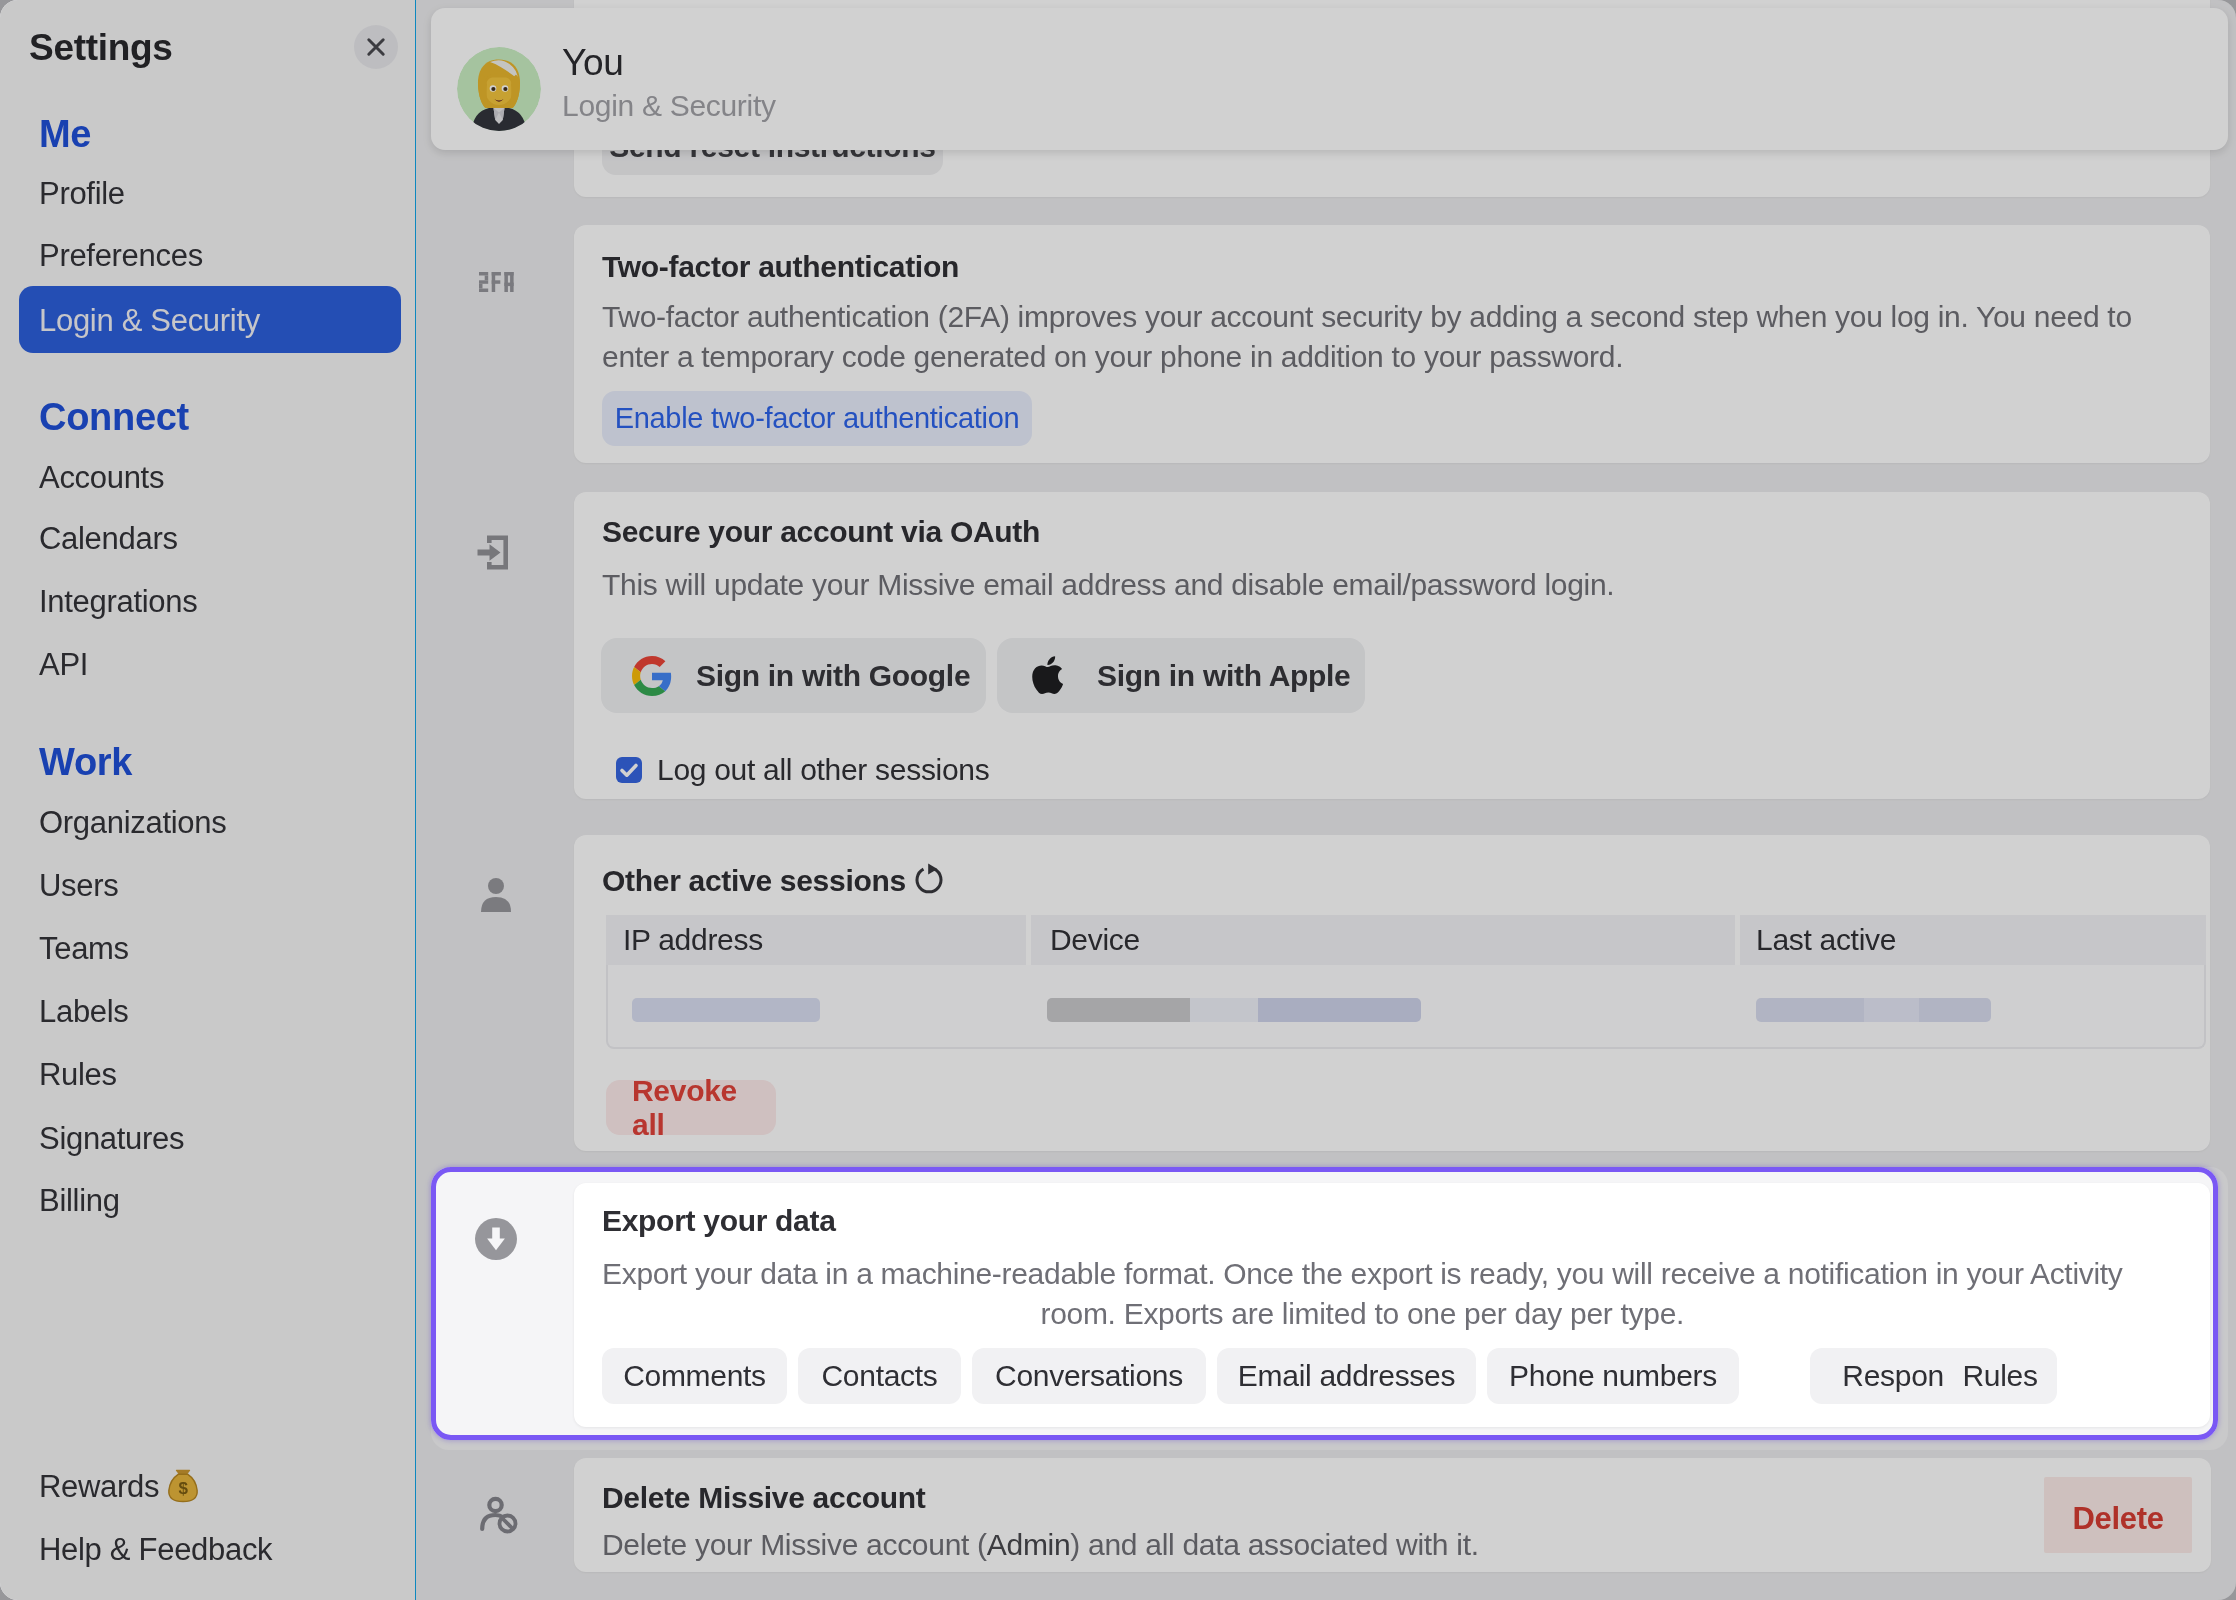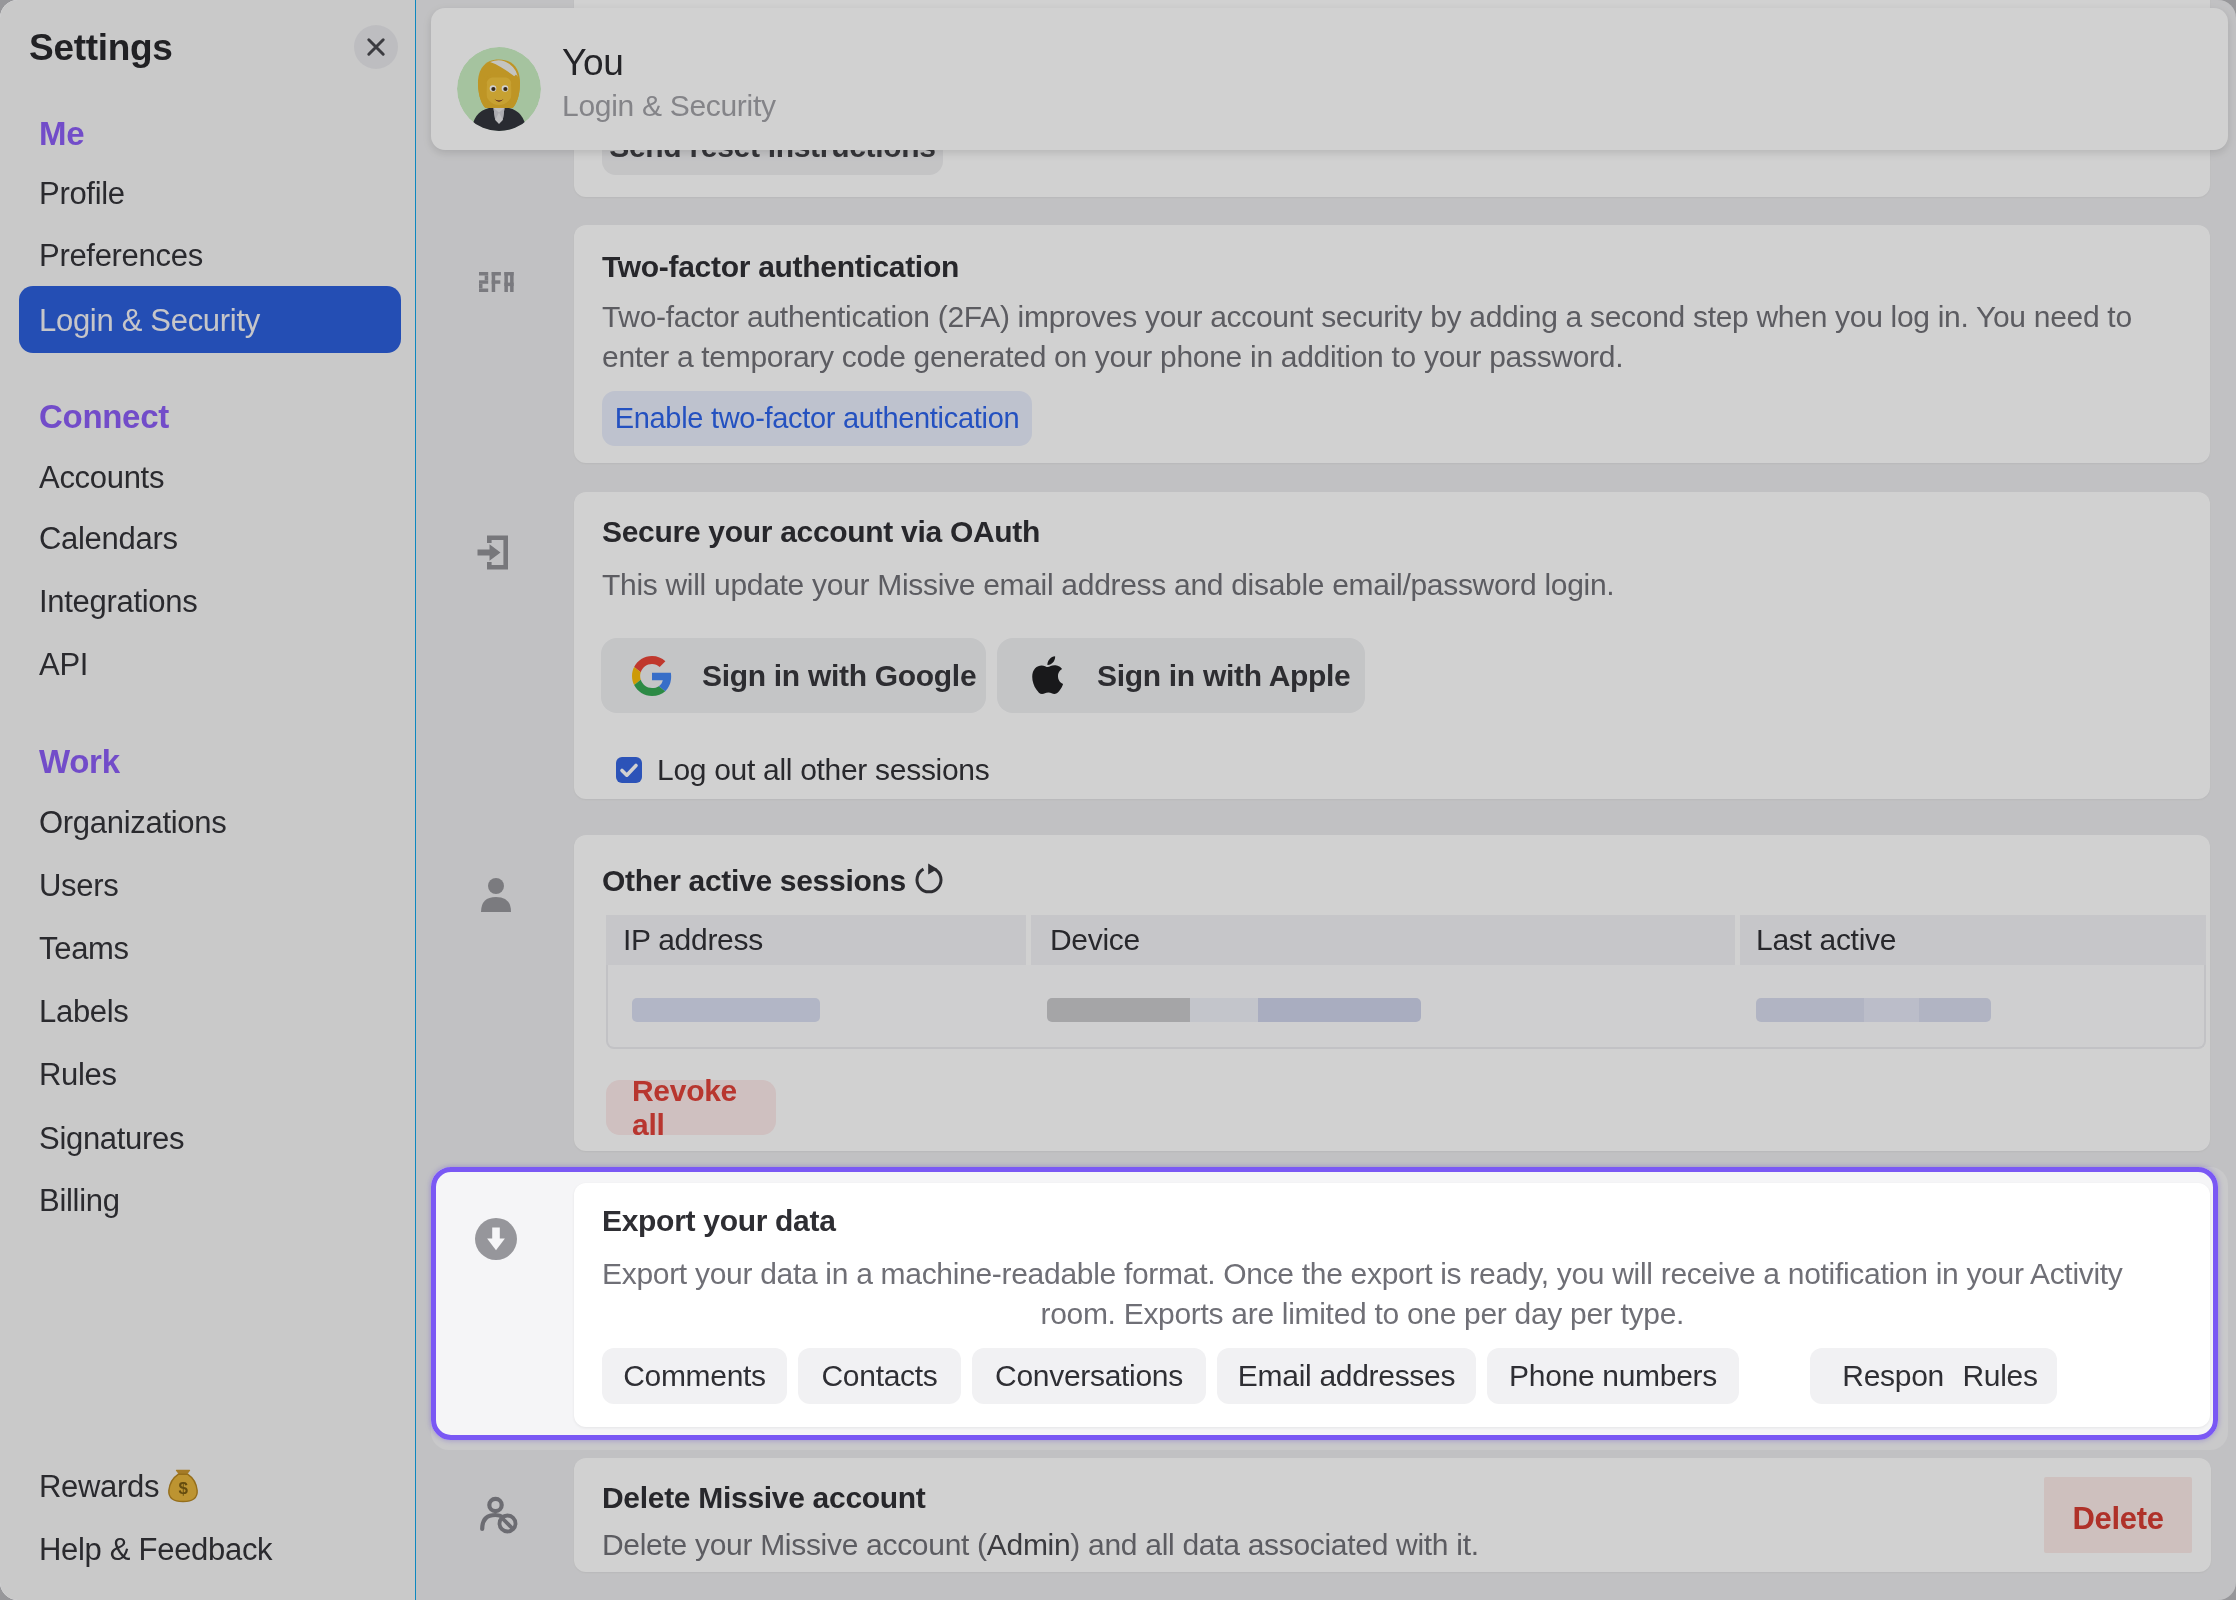--- a/index.html
+++ b/index.html
@@ -2,21 +2,21 @@
 <html><head>
 <meta charset="utf-8">
 <style>
   * { margin:0; padding:0; box-sizing:border-box; }
   html,body { width:2236px; height:1600px; overflow:hidden; }
   body { background:#97979a; font-family:"Liberation Sans", sans-serif; position:relative; letter-spacing:-0.3px; }
   .modal { position:absolute; left:0; top:0; width:2236px; height:1600px; border-radius:18px; overflow:hidden; background:#ececee; }
   .sidebar { position:absolute; left:0; top:0; width:416px; height:1600px; background:#f5f5f6; border-right:1px solid #0ea5e9; }
   .abs { position:absolute; }
   .navitem { position:absolute; left:39px; font-size:31px; color:#323237; line-height:36px; }
-  .navlabel { position:absolute; left:39px; font-size:33px; font-weight:700; color:#8b5cf6; line-height:34px; }
+  .navlabel { position:absolute; left:39px; font-size:38px; font-weight:700; color:#1d4ed8; line-height:34px; }
   .card { position:absolute; background:#ffffff; border-radius:12px; box-shadow:0 1px 2px rgba(0,0,0,0.05); }
   .ctitle { position:absolute; left:28px; font-size:30px; font-weight:700; color:#2e2e33; line-height:38px; }
   .cpara { position:absolute; left:28px; font-size:30px; color:#6f6f76; line-height:40px; }
   .gico { position:absolute; }
   .chip { position:absolute; top:0; height:56px; background:#f1f1f3; border-radius:12px; font-size:30px; color:#2f2f34; display:flex; align-items:center; justify-content:center; }
 </style>
 </head>
 <body>
 <div class="modal">
 
@@ -111,21 +111,21 @@
   <div class="card" style="left:574px; top:492px; width:1636px; height:307px;">
     <div class="ctitle" style="top:21px;">Secure your account via OAuth</div>
     <div class="cpara" style="top:73px;">This will update your Missive email address and disable email/password login.</div>
     <div class="abs" style="left:27px; top:146px; width:385px; height:75px; border-radius:16px; background:#eff0f2; display:flex; align-items:center;">
       <svg style="margin-left:31px;" width="40" height="40" viewBox="0 0 48 48">
         <path fill="#EA4335" d="M24 9.5c3.54 0 6.71 1.22 9.21 3.6l6.85-6.85C35.9 2.38 30.47 0 24 0 14.62 0 6.51 5.38 2.56 13.22l7.98 6.19C12.43 13.72 17.74 9.5 24 9.5z"></path>
         <path fill="#4285F4" d="M46.98 24.55c0-1.57-.15-3.09-.38-4.55H24v9.02h12.94c-.58 2.96-2.26 5.48-4.78 7.18l7.73 6c4.51-4.18 7.09-10.36 7.09-17.65z"></path>
         <path fill="#FBBC05" d="M10.53 28.59c-.48-1.45-.76-2.99-.76-4.59s.27-3.14.76-4.59l-7.98-6.19C.92 16.46 0 20.12 0 24c0 3.88.92 7.54 2.56 10.78l7.97-6.19z"></path>
         <path fill="#34A853" d="M24 48c6.48 0 11.93-2.13 15.89-5.81l-7.73-6c-2.15 1.45-4.92 2.3-8.16 2.3-6.26 0-11.57-4.22-13.47-9.91l-7.98 6.19C6.51 42.62 14.62 48 24 48z"></path>
       </svg>
-      <span style="margin-left:30px; font-size:30px; font-weight:700; color:#36363b;">Sign in with Google</span>
+      <span style="margin-left:24px; font-size:30px; font-weight:700; color:#36363b;">Sign in with Google</span>
     </div>
     <div class="abs" style="left:423px; top:146px; width:368px; height:75px; border-radius:16px; background:#eff0f2; display:flex; align-items:center;">
       <svg style="margin-left:35px;" width="34" height="41" viewBox="0 0 170 205">
         <path fill="#1d1d1f" d="M150.37 69.95c-1.1.85-20.5 11.79-20.5 36.11 0 28.13 24.7 38.08 25.44 38.33-.11.61-3.92 13.64-13.02 26.92-8.11 11.68-16.58 23.35-29.47 23.35-12.89 0-16.2-7.49-31.08-7.49-14.5 0-19.66 7.73-31.45 7.73-11.79 0-20.02-10.81-29.47-24.09C9.95 155.22 1.1 131.14 1.1 108.28c0-36.66 23.84-56.1 47.3-56.1 12.47 0 22.86 8.18 30.69 8.18 7.45 0 19.07-8.67 33.25-8.67 5.37 0 24.68.49 37.99 18.26zM105.6 36.54c5.9-7 10.07-16.7 10.07-26.41 0-1.35-.11-2.71-.36-3.81-9.6.36-21.02 6.39-27.9 14.38-5.41 6.14-10.45 15.85-10.45 25.69 0 1.48.25 2.95.36 3.43.61.11 1.59.25 2.58.25 8.61 0 19.44-5.77 25.7-13.53z"></path>
       </svg>
       <span style="margin-left:31px; font-size:30px; font-weight:700; color:#36363b;">Sign in with Apple</span>
     </div>
     <div class="abs" style="left:42px; top:265px; width:26px; height:26px; border-radius:6px; background:#3464e0;">
       <svg width="26" height="26" viewBox="0 0 26 26">
           <path d="M6 13.5 L10.8 18.2 L20 8.5" stroke="#fff" stroke-width="3.6" fill="none" stroke-linecap="round" stroke-linejoin="round"></path>

